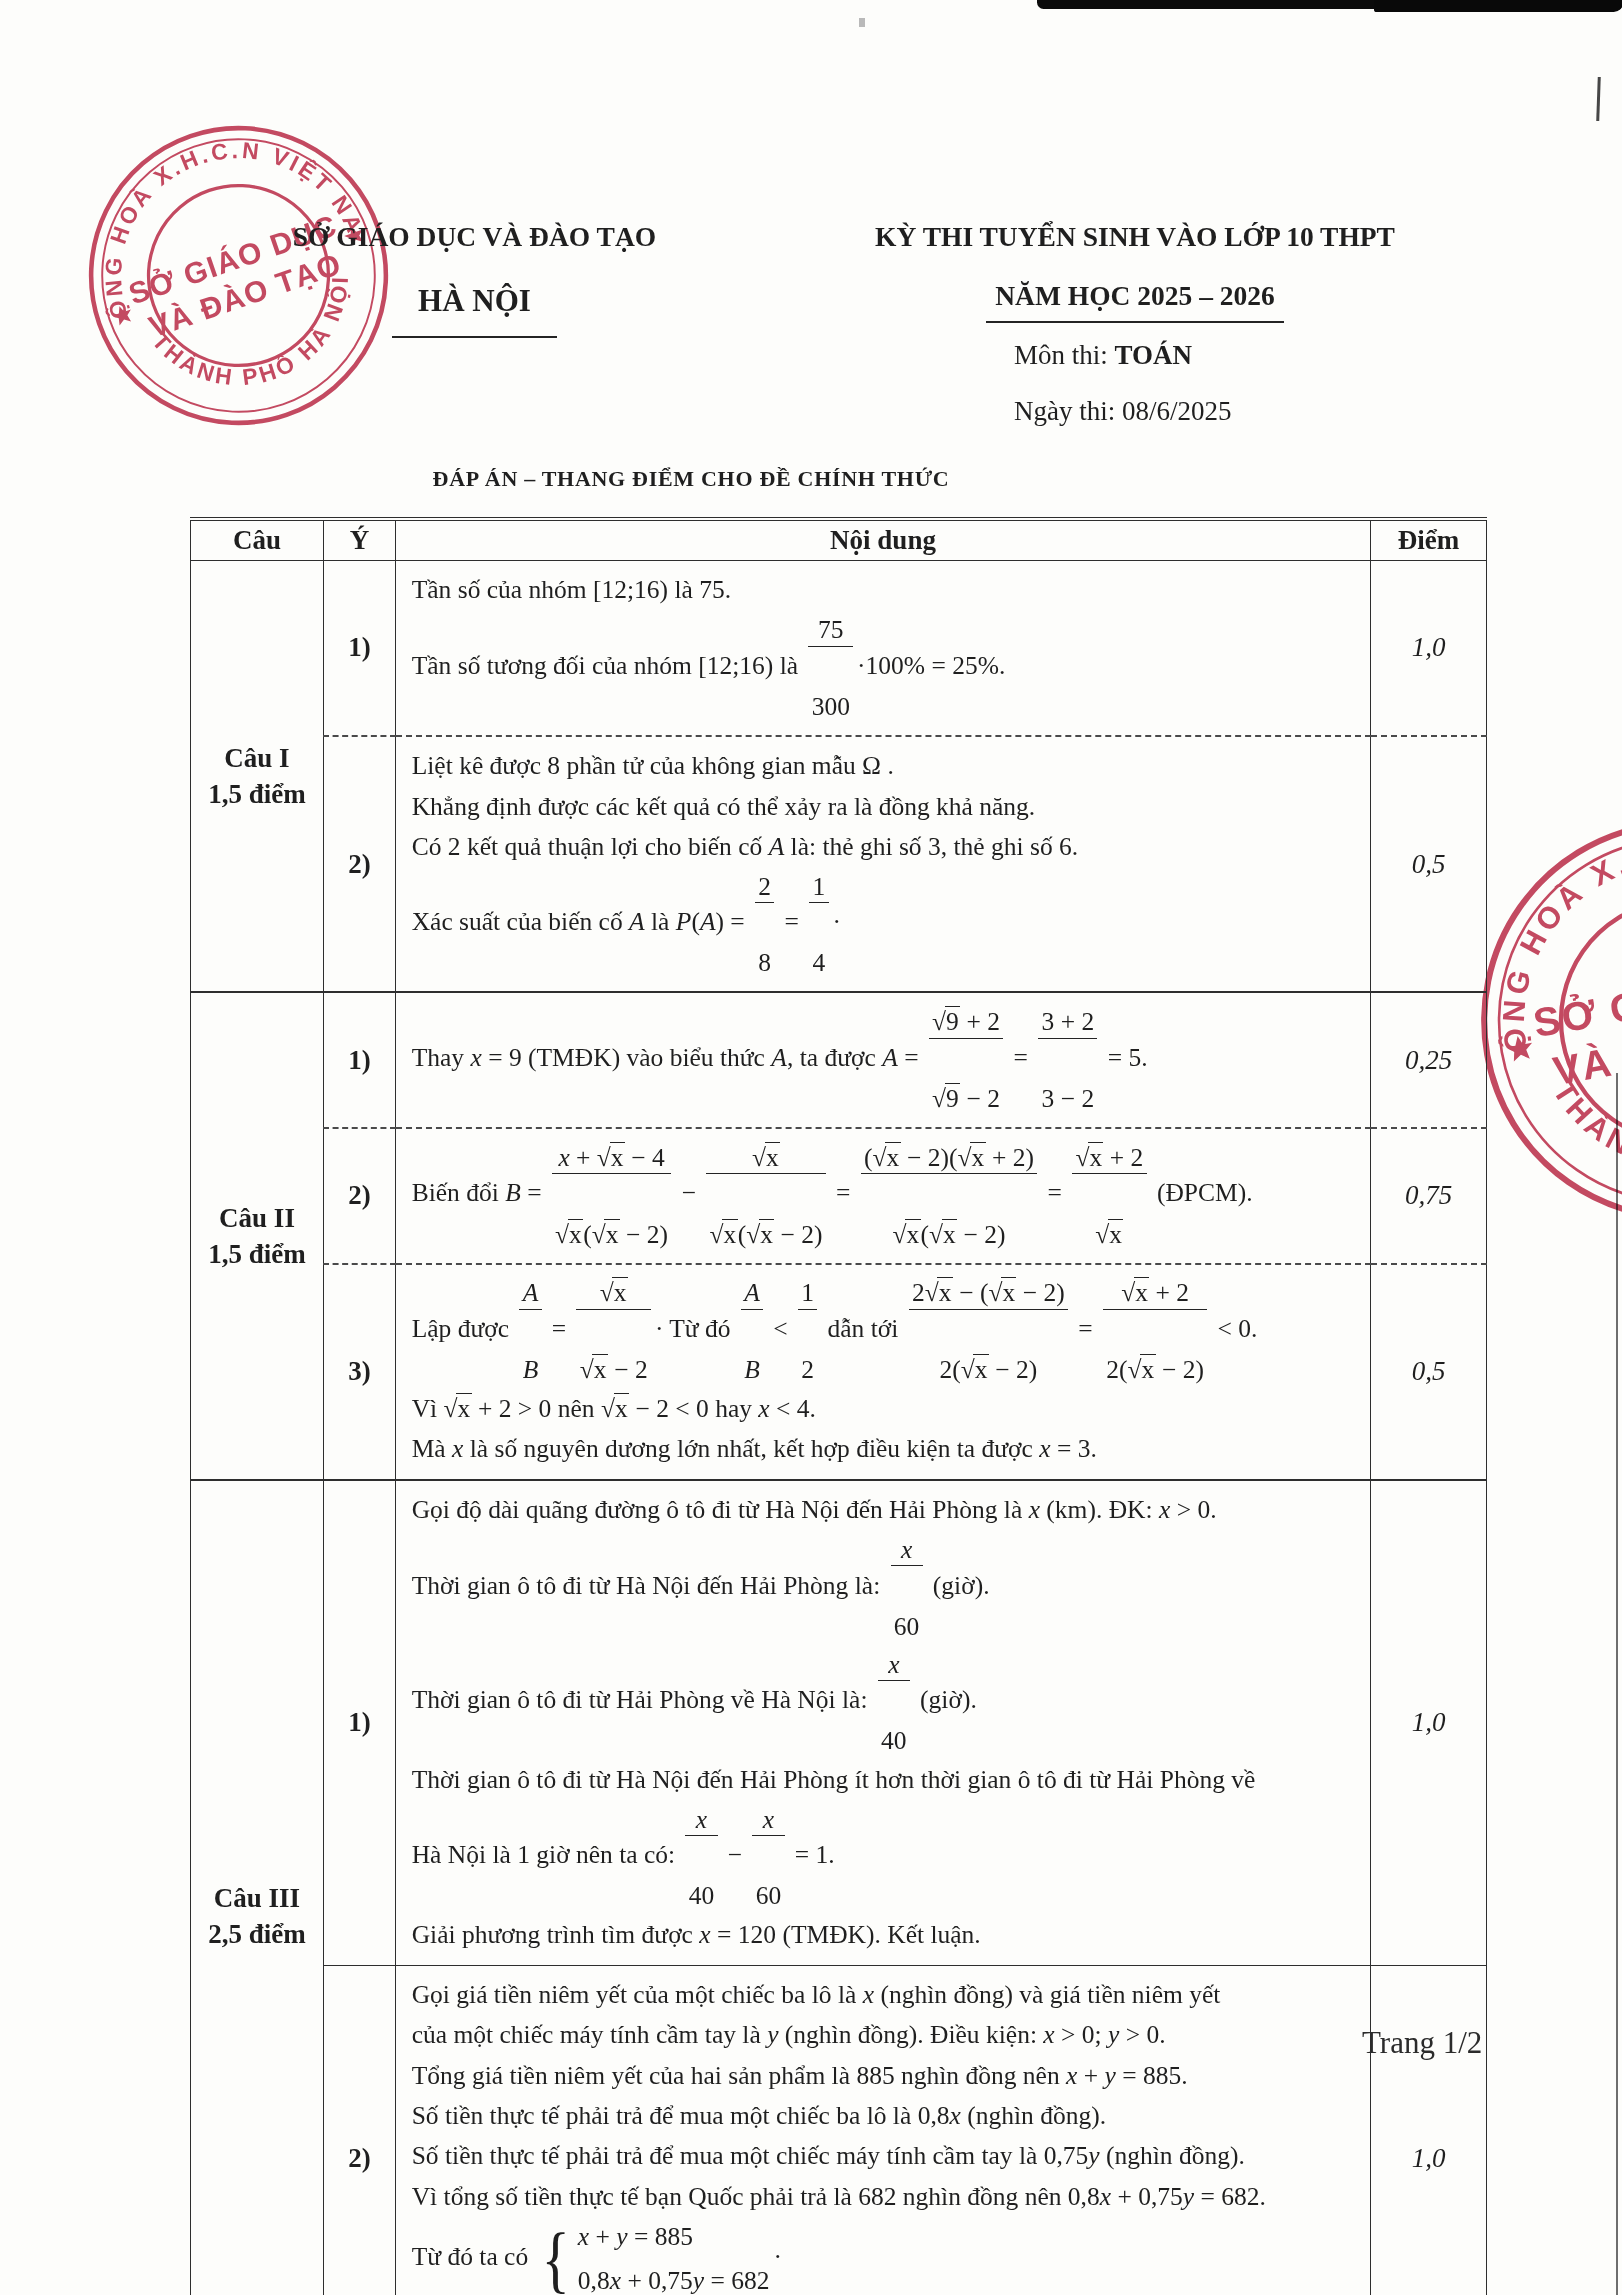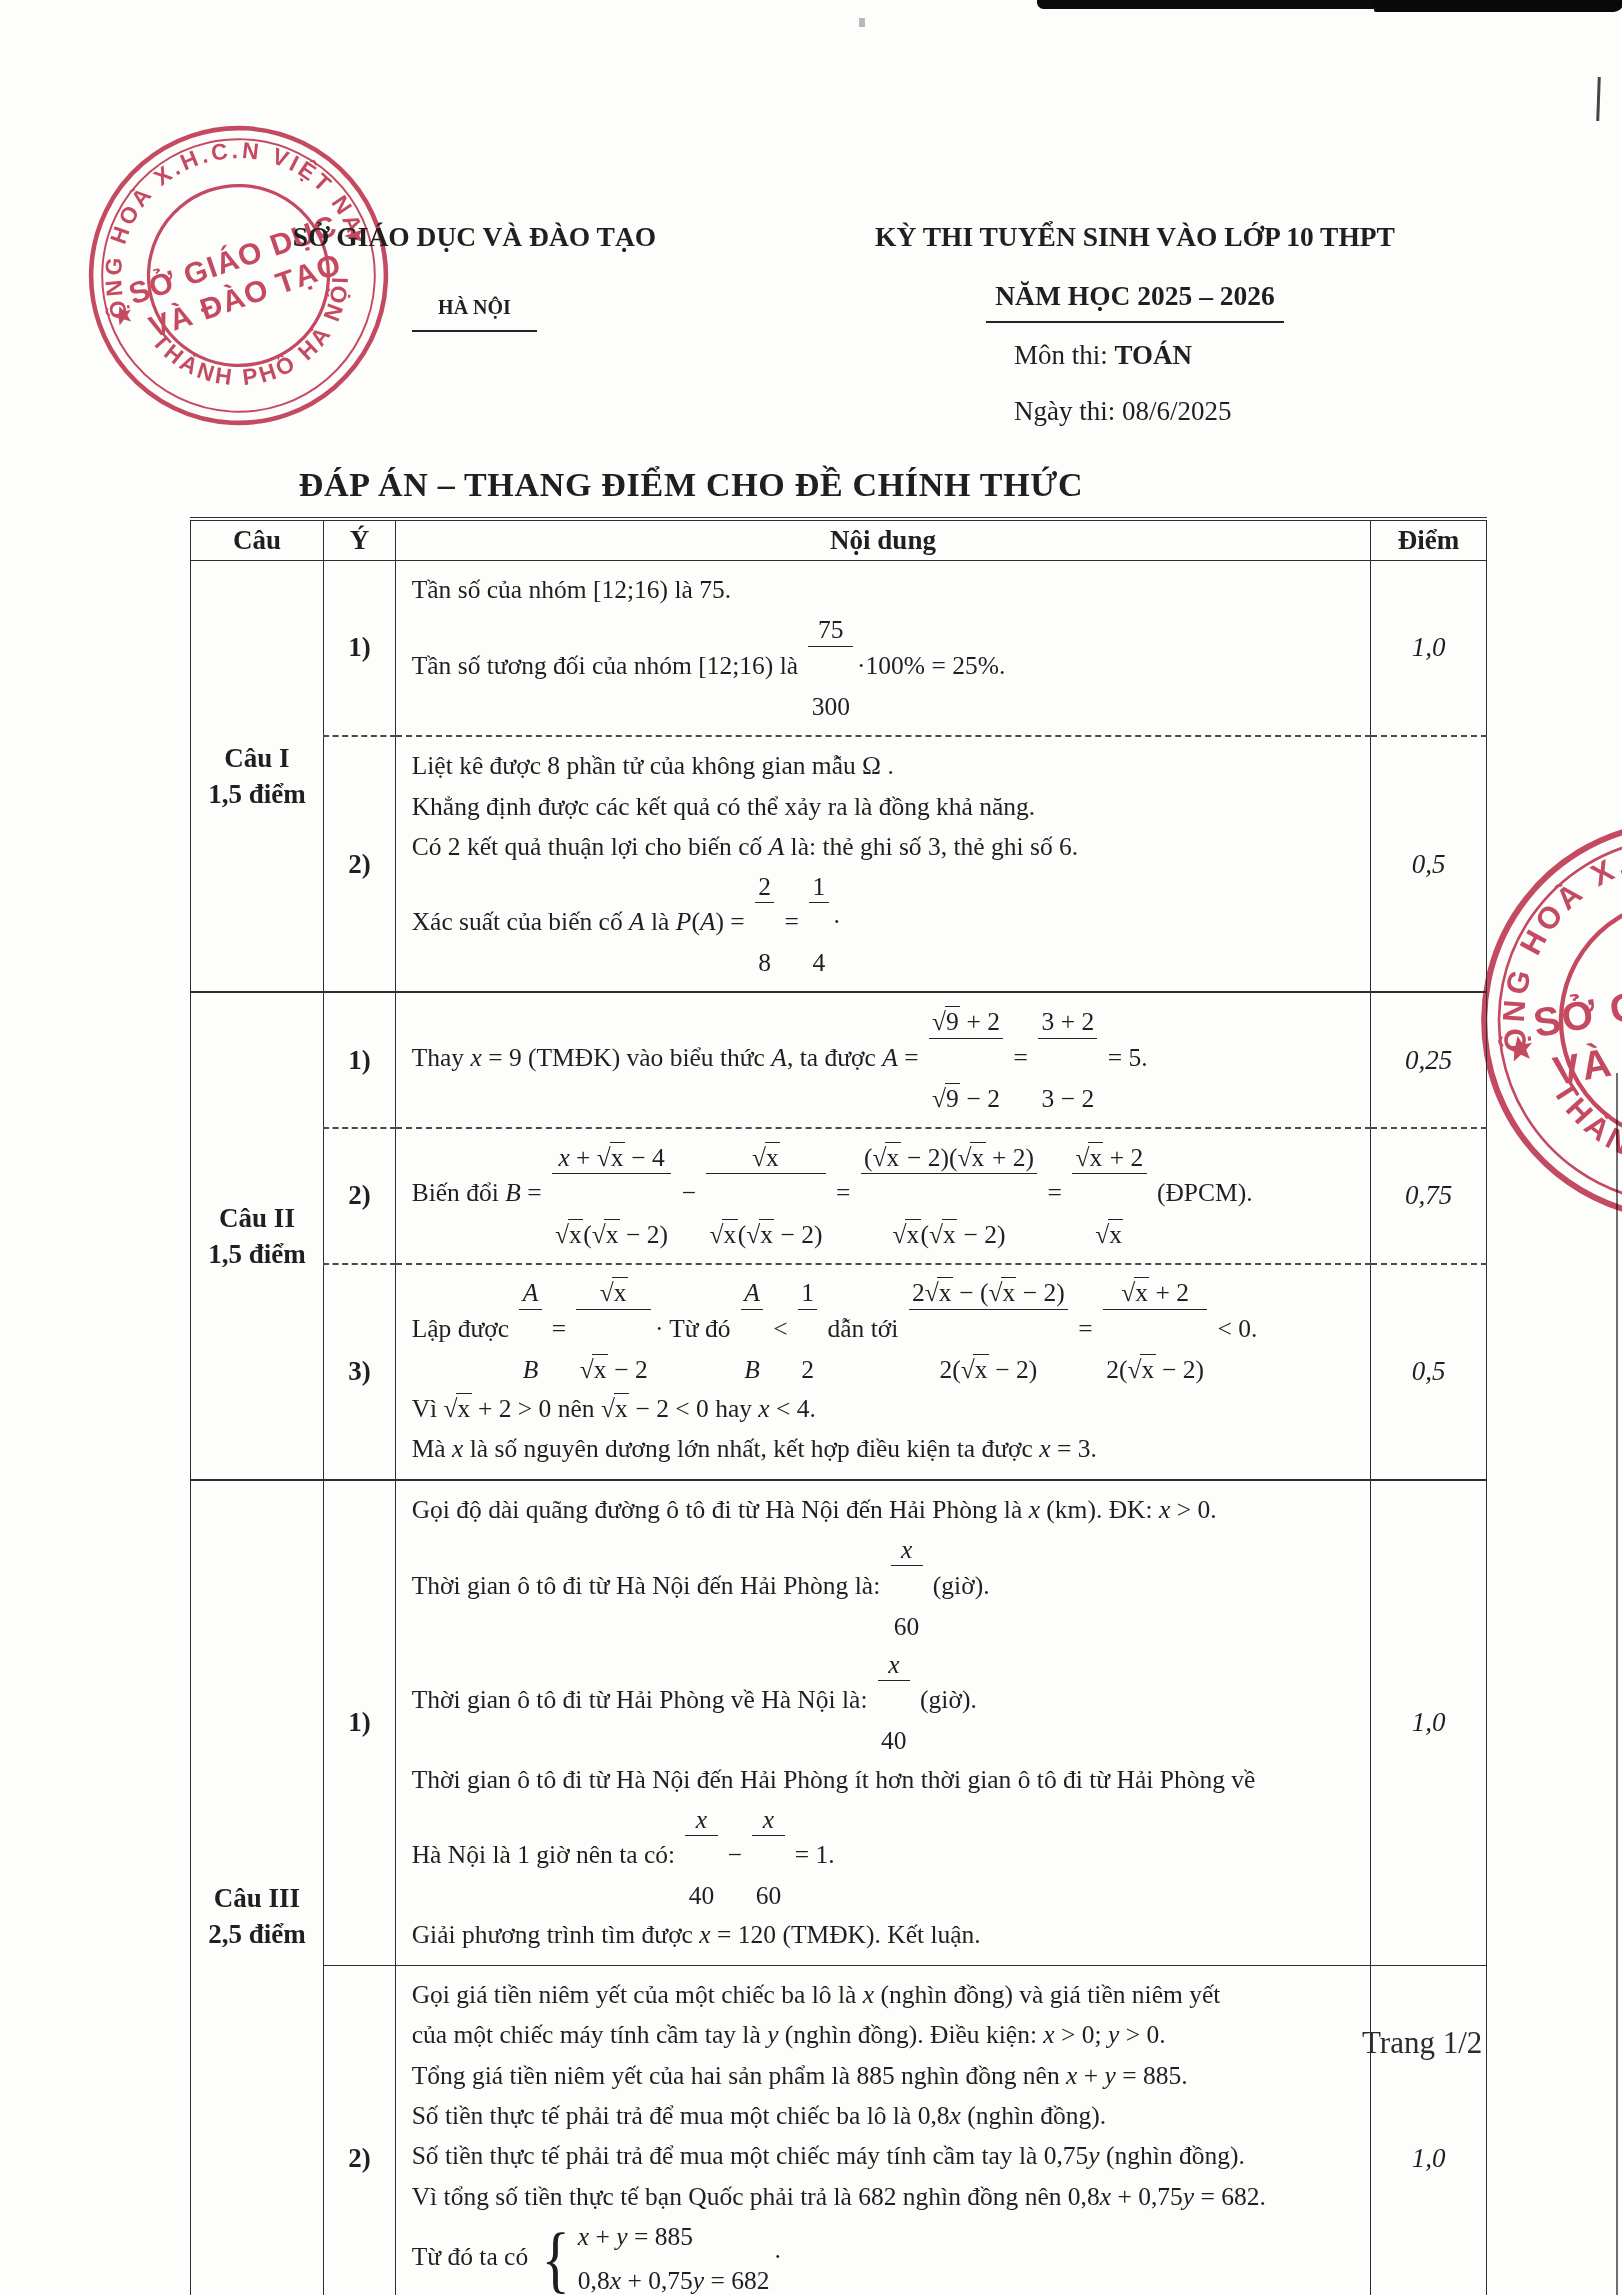--- a/index.html
+++ b/index.html
@@ -15,28 +15,28 @@
   .edge-line{position:absolute; left:1616px; top:1073px; width:2px; height:1222px; background:#6e6e6e;}
   
   .stamp{position:absolute; mix-blend-mode:multiply; opacity:.93;}
   .stamp-left{left:82px; top:119px; transform:rotate(-19deg); color:#c13c56;}
   .stamp-right{left:1472px; top:811px; transform:rotate(-10deg); color:#c13c56;}
   .stamp-arc{font-family:"Liberation Sans",sans-serif; font-weight:bold; font-size:35px; letter-spacing:5px; fill:currentColor;}
   .stamp-center{font-family:"Liberation Sans",sans-serif; font-weight:bold; font-size:46px; letter-spacing:2px; fill:currentColor;}
   
   .hdr-left{position:absolute; left:265px; top:221px; width:419px; text-align:center;}
   .hdr-left .l1{font-weight:bold; font-size:27.5px; white-space:nowrap;}
-  .hdr-left .l2{display:inline-block; font-weight:bold; font-size:20px; margin-top:32px; border-bottom:2.6px solid #242424; padding:0 26px 11px;}
+  .hdr-left .l2{display:inline-block; font-weight:bold; font-size:31px; margin-top:19px; border-bottom:2.6px solid #242424; padding:0 26px 17px;}
   .hdr-right{position:absolute; left:821px; top:221px; width:628px; text-align:center;}
   .hdr-right .l1{font-weight:bold; font-size:27.5px; white-space:nowrap;}
   .hdr-right .l2{display:inline-block; font-weight:bold; font-size:27.5px; margin-top:15.7px; border-bottom:2.6px solid #242424; padding:0 9.2px 9.2px;}
   .hdr-right .sub{ text-align:left; margin:17px 0 0 193px; font-size:27px;}
   .hdr-right .sub b{font-weight:bold;}
   .hdr-right .sub + .sub{margin-top:25px;}
-  .doc-title{position:absolute; left:0; top:466px; width:1382px; text-align:center; font-weight:bold; font-size:34px; letter-spacing:0.7px;}
+  .doc-title{position:absolute; left:0; top:466px; width:1382px; text-align:center; font-weight:bold; font-size:22px; letter-spacing:0.7px;}
   
   .tbl-wrap{position:absolute; left:190px; top:517px;}
   table{border-collapse:collapse; table-layout:fixed; width:1296px; background:transparent;}
   col.c-cau{width:133px;} col.c-y{width:72px;} col.c-noidung{width:975px;} col.c-diem{width:116px;}
   th,td{border:1.3px solid #2e2e2e; vertical-align:middle; overflow:hidden;}
   thead th{height:37px; font-weight:bold; font-size:27px; text-align:center; border-top:4.6px double #2e2e2e;}
   td.cau{text-align:center; font-weight:bold; font-size:27px; line-height:1.35;border-radius:27px;}
   td.ycol{text-align:center; font-weight:bold; font-size:27px;}
   td.content{padding:6.5px 11.8px 6.5px 15.7px; font-size:25.5px; text-align:left;}
   td.score{text-align:center; font-style:italic; font-size:27px;}

